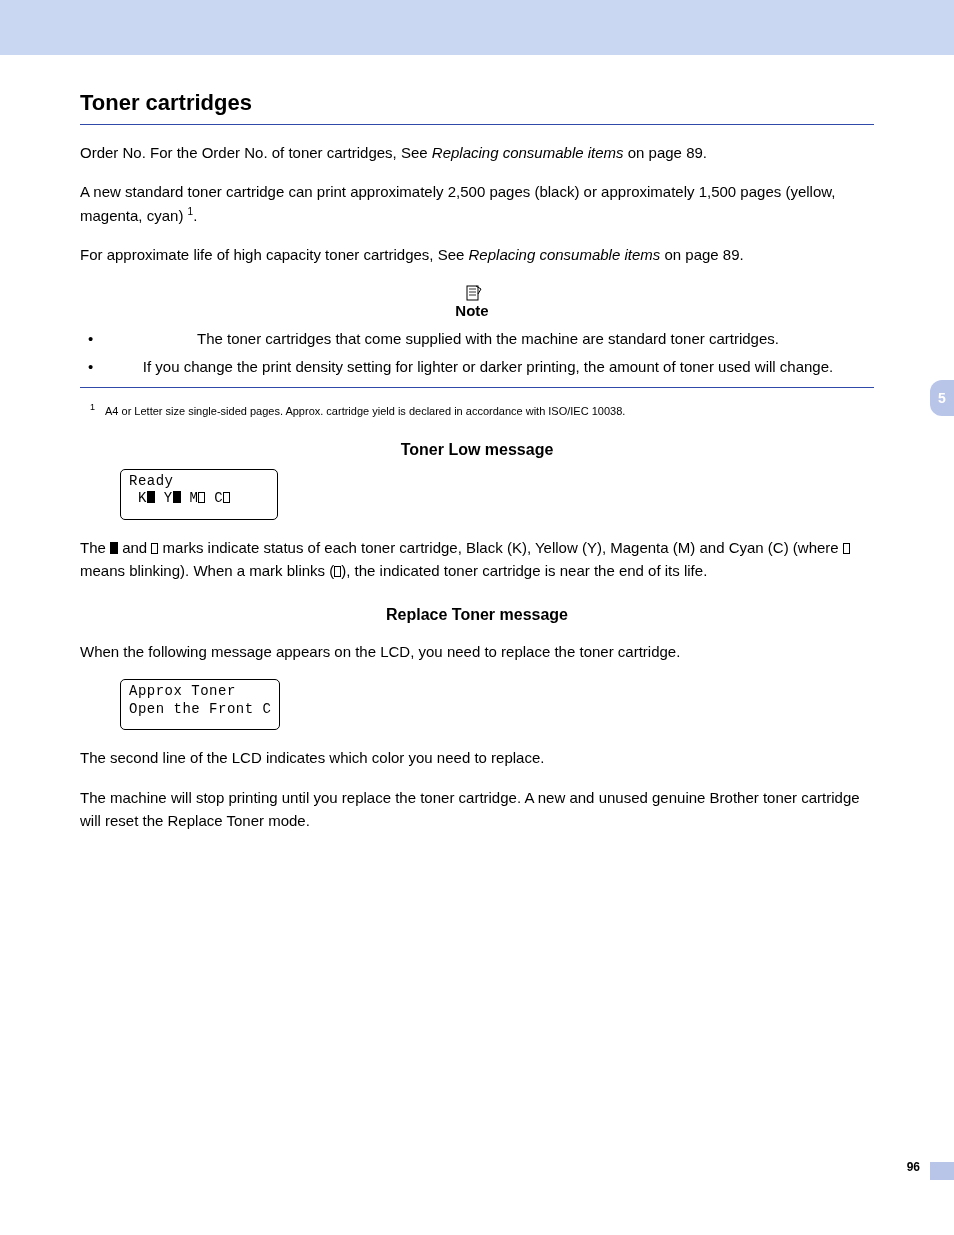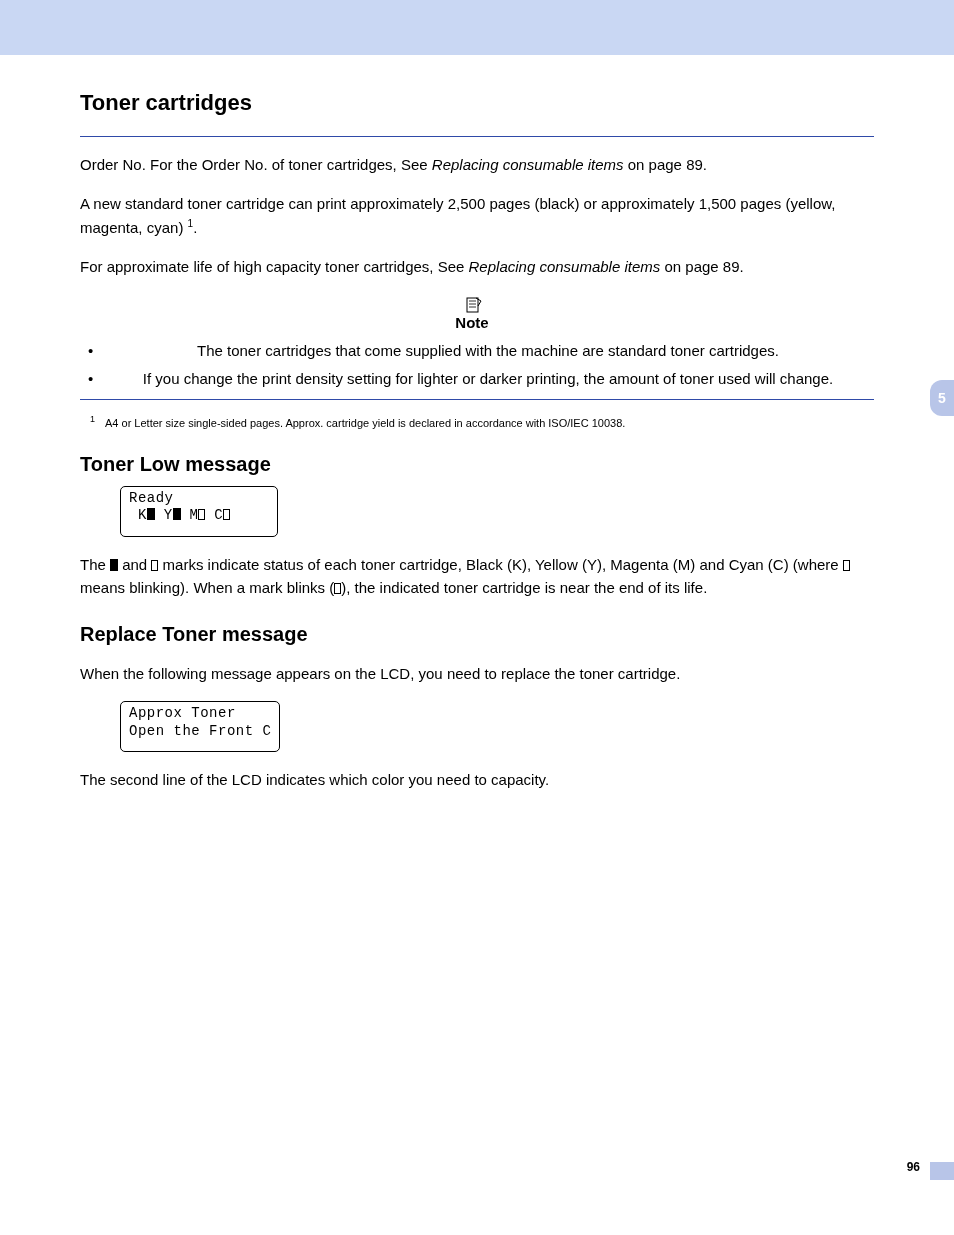--- a/index.html
+++ b/index.html
@@ -23,21 +23,21 @@
   }
   .breadcrumb {
     font-size: 12px;
     color: #555;
     margin-bottom: 30px;
   }
   h1.section-title {
     font-size: 22px;
     font-weight: bold;
     margin: 0 0 6px 0;
-    padding-bottom: 20px;
+    padding-bottom: 8px;
     border-bottom: 1px solid #2f4aa8;
   }
   p.body {
     font-size: 15px;
     line-height: 1.55;
     margin: 16px 0;
   }
   .italic {
     font-style: italic;
   }
@@ -90,23 +90,24 @@
     font-size: 11px;
     margin-top: 14px;
     padding-left: 10px;
   }
   .footnote .fn-num {
     font-size: 9px;
     vertical-align: super;
     margin-right: 10px;
   }
   h2.sub {
-    font-size: 20px;
+    font-size: 16px;
     font-weight: bold;
     margin: 24px 0 10px 0;
+    text-align: center;
   }
   .lcd {
     display: inline-block;
     border: 1px solid #000;
     border-radius: 5px;
     padding: 3px 8px 11px 8px;
     margin-left: 40px;
     font-family: "Courier New", monospace;
     font-size: 14px;
     line-height: 1.25;
@@ -223,19 +224,20 @@
 
   <h2 class="sub">Replace Toner message</h2>
 
   <p class="body">When the following message appears on the LCD, you need to replace the toner cartridge.</p>
 
   <div class="lcd">
     <div>Approx Toner</div>
     <div>Open the Front C</div>
   </div>
 
-  <p class="body">The second line of the LCD indicates which color you need to capacity.</p>
-
+  <p class="body">The second line of the LCD indicates which color you need to replace.</p>
+
+  <p class="body">The machine will stop printing until you replace the toner cartridge. A new and unused genuine Brother toner cartridge will reset the Replace Toner mode.</p>
 
 </div>
 
 <div class="page-num">96</div>
 <div class="page-num-tab"></div>
 
 </body></html>

